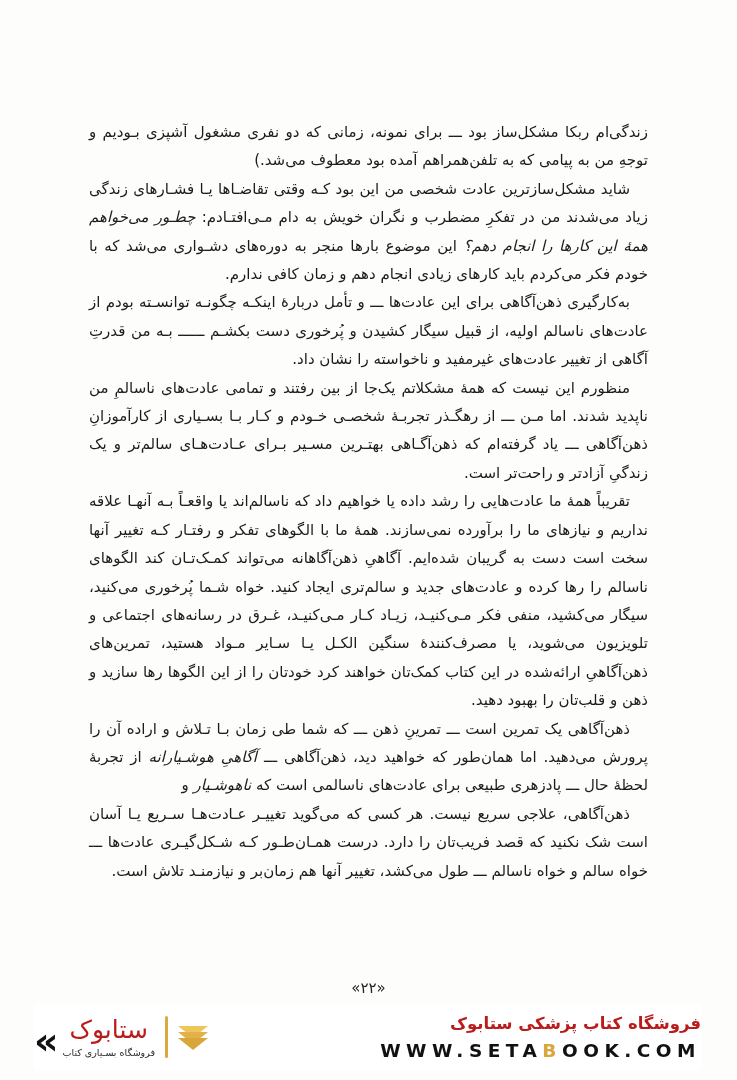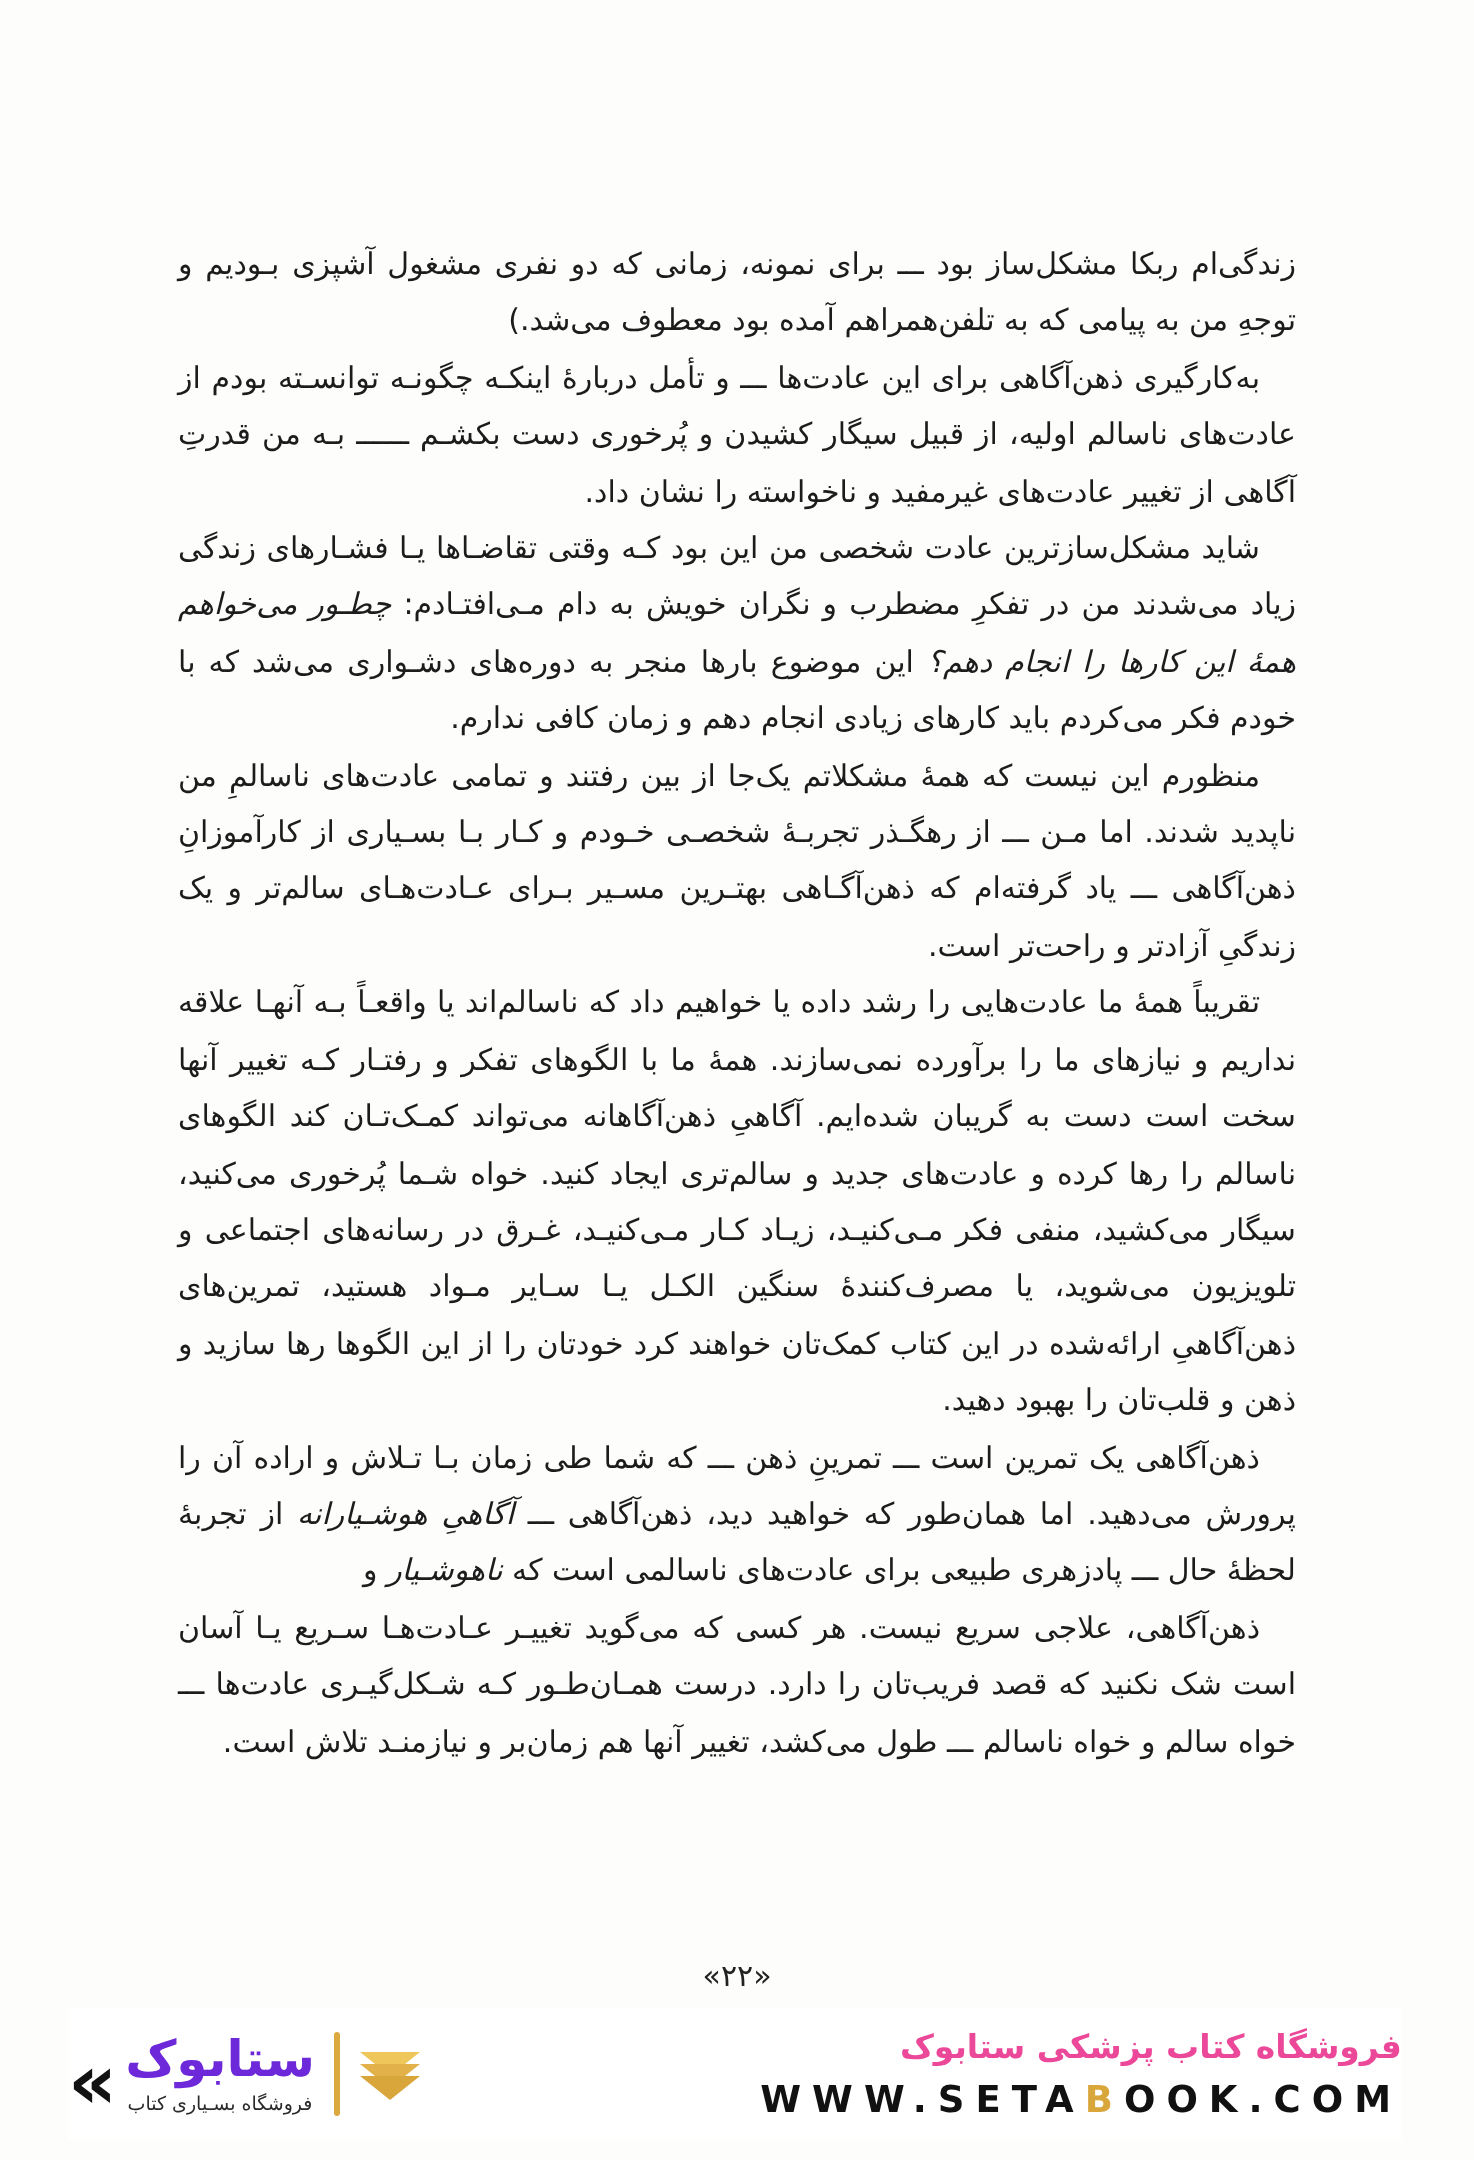--- a/index.html
+++ b/index.html
@@ -58,23 +58,23 @@
   .logo-wordmark { display: flex; align-items: flex-end; gap: 4px; }
   .logo-chevron {
     font-size: 38px;
     font-weight: bold;
     line-height: 0.9;
     color: #121212;
   }
   .logo-text-block { display: flex; flex-direction: column; align-items: center; }
   .logo-title {
     font-size: 25px;
-    font-weight: bold;
+    font-weight: normal;
     direction: rtl;
-    color: #6d28d9;
+    color: #b91c1c;
     line-height: 1.1;
   }
   .logo-sub {
     font-size: 9.5px;
     direction: rtl;
     color: #2a2a2a;
     margin-top: 3px;
     letter-spacing: 0.5px;
   }
   .gold-divider {
@@ -91,42 +91,42 @@
     border-top: 12px solid #E3B149;
     margin-top: -6px;
   }
   .gold-mark .chev:first-child { margin-top: 0; border-top-color: #EFC659; }
   .gold-mark .chev:last-child { border-top-color: #D9A63C; }
   .footer-right { text-align: right; }
   .store-name {
     font-size: 16.5px;
     font-weight: bold;
     direction: rtl;
-    color: #ec4899;
+    color: #b91c1c;
     margin-bottom: 7px;
   }
   .store-url {
     direction: ltr;
     font-size: 18.5px;
     font-weight: bold;
     letter-spacing: 5.5px;
     color: #111;
     font-family: "DejaVu Sans", sans-serif;
   }
   .store-url .gold-letter { color: #D9A63C; }
 </style>
 </head>
 <body>
 
 <div class="page">
 
   <div class="text-block">
       <p class="para"><span>زندگی‌ام ربکا مشکل‌ساز بود ـــ برای نمونه، زمانی که دو نفری مشغول آشپزی بـودیم و توجهِ من به پیامی که به تلفن‌همراهم آمده بود معطوف می‌شد.)</span></p>
+      <p class="para indent"><span>شاید مشکل‌سازترین عادت شخصی من این بود کـه وقتی تقاضـاها یـا فشـارهای زندگی زیاد می‌شدند من در تفکرِ مضطرب و نگران خویش به دام مـی‌افتـادم: </span><span class="seg-italic">چطـور می‌خواهم همهٔ این کارها را انجام دهم؟</span><span> این موضوع بارها منجر به دوره‌های دشـواری می‌شد که با خودم فکر می‌کردم باید کارهای زیادی انجام دهم و زمان کافی ندارم.</span></p>
       <p class="para indent"><span>به‌کارگیری ذهن‌آگاهی برای این عادت‌ها ـــ و تأمل دربارهٔ اینکـه چگونـه توانسـته بودم از عادت‌های ناسالم اولیه، از قبیل سیگار کشیدن و پُرخوری دست بکشـم ــــــ بـه من قدرتِ آگاهی از تغییر عادت‌های غیرمفید و ناخواسته را نشان داد.</span></p>
-      <p class="para indent"><span>شاید مشکل‌سازترین عادت شخصی من این بود کـه وقتی تقاضـاها یـا فشـارهای زندگی زیاد می‌شدند من در تفکرِ مضطرب و نگران خویش به دام مـی‌افتـادم: </span><span class="seg-italic">چطـور می‌خواهم همهٔ این کارها را انجام دهم؟</span><span> این موضوع بارها منجر به دوره‌های دشـواری می‌شد که با خودم فکر می‌کردم باید کارهای زیادی انجام دهم و زمان کافی ندارم.</span></p>
       <p class="para indent"><span>منظورم این نیست که همهٔ مشکلاتم یک‌جا از بین رفتند و تمامی عادت‌های ناسالمِ من ناپدید شدند. اما مـن ـــ از رهگـذر تجربـهٔ شخصـی خـودم و کـار بـا بسـیاری از کارآموزانِ ذهن‌آگاهی ـــ یاد گرفته‌ام که ذهن‌آگـاهی بهتـرین مسـیر بـرای عـادت‌هـای سالم‌تر و یک زندگیِ آزادتر و راحت‌تر است.</span></p>
       <p class="para indent"><span>تقریباً همهٔ ما عادت‌هایی را رشد داده یا خواهیم داد که ناسالم‌اند یا واقعـاً بـه آنهـا علاقه نداریم و نیازهای ما را برآورده نمی‌سازند. همهٔ ما با الگوهای تفکر و رفتـار کـه تغییر آنها سخت است دست به گریبان شده‌ایم. آگاهیِ ذهن‌آگاهانه می‌تواند کمـک‌تـان کند الگوهای ناسالم را رها کرده و عادت‌های جدید و سالم‌تری ایجاد کنید. خواه شـما پُرخوری می‌کنید، سیگار می‌کشید، منفی فکر مـی‌کنیـد، زیـاد کـار مـی‌کنیـد، غـرق در رسانه‌های اجتماعی و تلویزیون می‌شوید، یا مصرف‌کنندهٔ سنگین الکـل یـا سـایر مـواد هستید، تمرین‌های ذهن‌آگاهیِ ارائه‌شده در این کتاب کمک‌تان خواهند کرد خودتان را از این الگوها رها سازید و ذهن و قلب‌تان را بهبود دهید.</span></p>
       <p class="para indent"><span>ذهن‌آگاهی یک تمرین است ـــ تمرینِ ذهن ـــ که شما طی زمان بـا تـلاش و اراده آن را پرورش می‌دهید. اما همان‌طور که خواهید دید، ذهن‌آگاهی ـــ </span><span class="seg-italic">آگاهیِ هوشـیارانه</span><span> از تجربهٔ لحظهٔ حال ـــ پادزهری طبیعی برای عادت‌های ناسالمی است که </span><span class="seg-italic">ناهوشـیار</span><span> و</span></p>
       <p class="para indent"><span>ذهن‌آگاهی، علاجی سریع نیست. هر کسی که می‌گوید تغییـر عـادت‌هـا سـریع یـا آسان است شک نکنید که قصد فریب‌تان را دارد. درست همـان‌طـور کـه شـکل‌گیـری عادت‌ها ـــ خواه سالم و خواه ناسالم ـــ طول می‌کشد، تغییر آنها هم زمان‌بر و نیازمنـد تلاش است.</span></p>
     </div>
 
   <div class="page-number">«۲۲»</div>
 
   <div class="footer">
 

